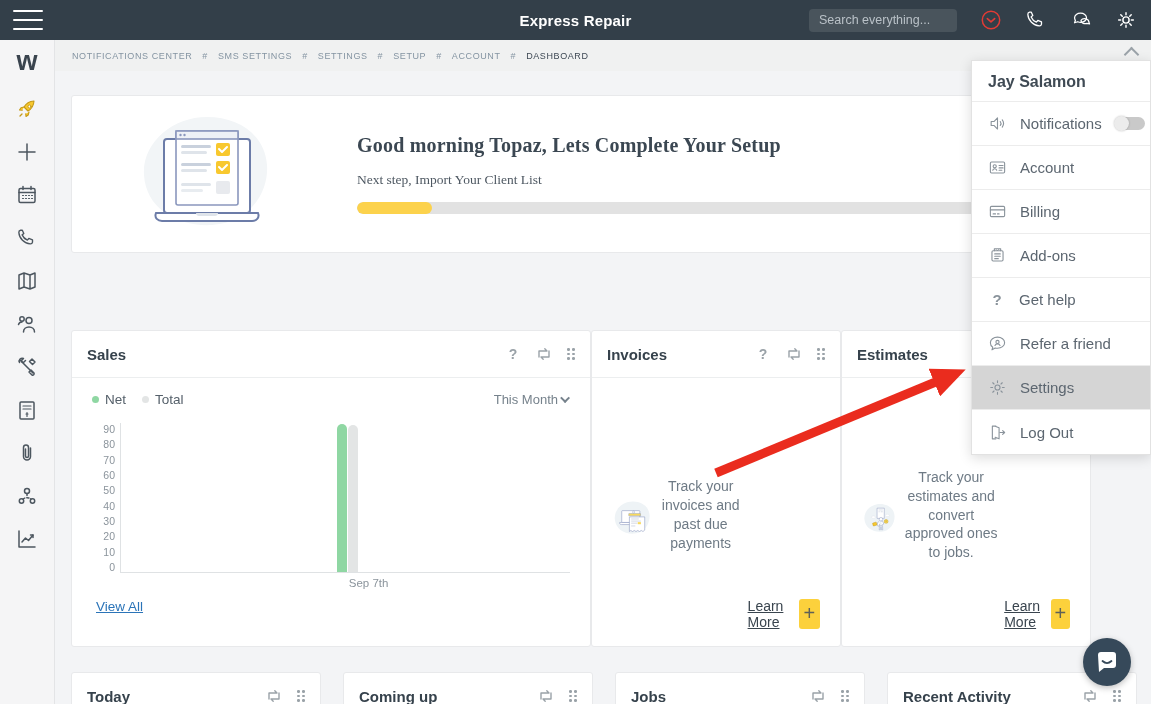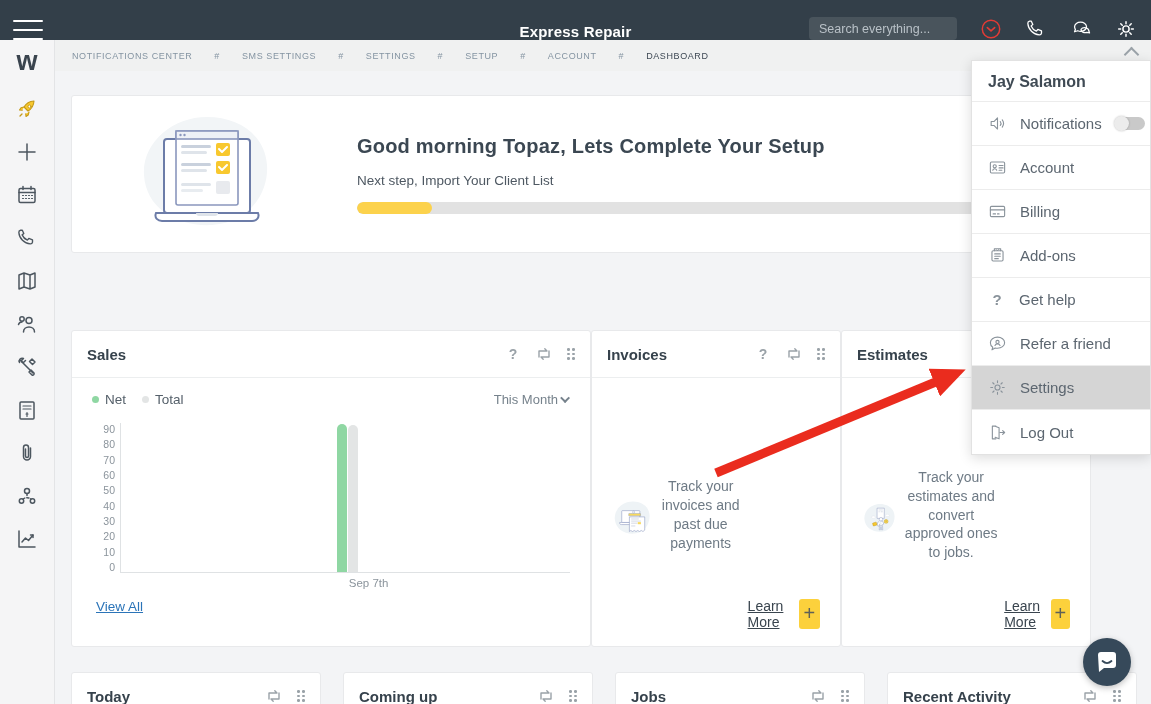--- a/index.html
+++ b/index.html
@@ -1,48 +1,48 @@
 <!DOCTYPE html>
 <html><head>
 <meta charset="utf-8">
 <style>
   * { margin:0; padding:0; box-sizing:border-box; }
   html,body { width:1151px; height:704px; overflow:hidden; font-family:"Liberation Sans", sans-serif; background:#f3f4f6; position:relative; }
 
   
-  .topbar { position:absolute; top:0; left:0; width:1151px; height:40px; background:#333f49; display:flex; align-items:flex-end; z-index:30; }
+  .topbar { position:absolute; top:0; left:0; width:1151px; height:40px; background:#333f49; display:flex; align-items:center; z-index:30; }
   .hamburger { width:30px; height:20px; margin-left:13px; display:flex; flex-direction:column; justify-content:space-between; cursor:pointer; }
   .hamburger span { display:block; height:2px; background:#fff; border-radius:1px; }
   .topbar-title { position:absolute; left:50%; transform:translateX(-50%); color:#fff; font-size:15px; font-weight:bold; letter-spacing:.2px; }
   .topbar-right { margin-left:auto; display:flex; align-items:center; gap:23px; padding-right:14px; }
   .search-box { width:148px; height:23px; background:#49545c; border:none; border-radius:4px; color:#d7dde1; font-size:12.5px; padding:0 10px; outline:none; font-family:"Liberation Sans",sans-serif; }
   .search-box::placeholder { color:#b9c1c7; }
   .tb-icon { width:22px; height:22px; display:flex; align-items:center; justify-content:center; cursor:pointer; }
 
   
-  .breadcrumb { position:absolute; top:40px; left:55px; right:0; height:31px; background:#f0f1f1; display:flex; align-items:center; padding-left:17px; gap:22px; font-size:9px; letter-spacing:.6px; color:#8494a2; z-index:5; }
+  .breadcrumb { position:absolute; top:40px; left:55px; right:0; height:31px; background:#f0f1f1; display:flex; align-items:center; padding-left:17px; gap:10px; font-size:9px; letter-spacing:.6px; color:#8494a2; z-index:5; }
   .breadcrumb .crumb { cursor:pointer; }
   .breadcrumb .crumb.active { color:#3d4854; }
   .breadcrumb .sep { color:#8494a2; }
 
   
   .sidebar { position:absolute; top:40px; left:0; width:55px; bottom:0; background:#f5f5f6; border-right:1px solid #e3e4e6; display:flex; flex-direction:column; align-items:center; z-index:20; }
   .logo { font-size:27px; font-weight:800; color:#3a444e; margin-top:8px; line-height:1; }
   .side-icons { margin-top:22px; display:flex; flex-direction:column; align-items:center; gap:19px; }
   .side-icon { width:24px; height:24px; display:flex; align-items:center; justify-content:center; cursor:pointer; }
   .side-icon svg { stroke:#4c565f; fill:none; stroke-width:1.5; stroke-linecap:round; stroke-linejoin:round; }
 
   
   .main { position:absolute; left:56px; top:71px; right:0; bottom:0; padding:24px 17px 0 15px; }
   .card { background:#fff; border:1px solid #e8e9eb; border-radius:3px; }
 
   
   .banner { height:158px; display:flex; align-items:center; padding:0 30px 0 60px; }
   .banner-illu { width:150px; height:126px; flex:0 0 auto; margin-right:75px; }
-  .banner-text { flex:1; }
+  .banner-text { flex:1;font-family:Liberation Serif, serif; }
   .banner-heading { font-size:20px; font-weight:bold; color:#3b4752; letter-spacing:.2px; }
   .banner-sub { margin-top:15px; font-size:13.5px; color:#4e5862; }
   .progress-track { margin-top:14px; height:12px; background:#e2e2e2; border-radius:7px; overflow:hidden; width:calc(100% - 0px); }
   .progress-fill { height:100%; background:#fcd24c; border-radius:7px; }
 
   
   .row1 { margin-top:77px; display:grid; grid-template-columns:520px 250px 250px; }
   .row1 .card { height:317px; display:flex; flex-direction:column; }
   .row2 { margin-top:25px; display:grid; grid-template-columns:250px 250px 250px 250px; gap:22px; }
   .row2 .card { height:160px; }

